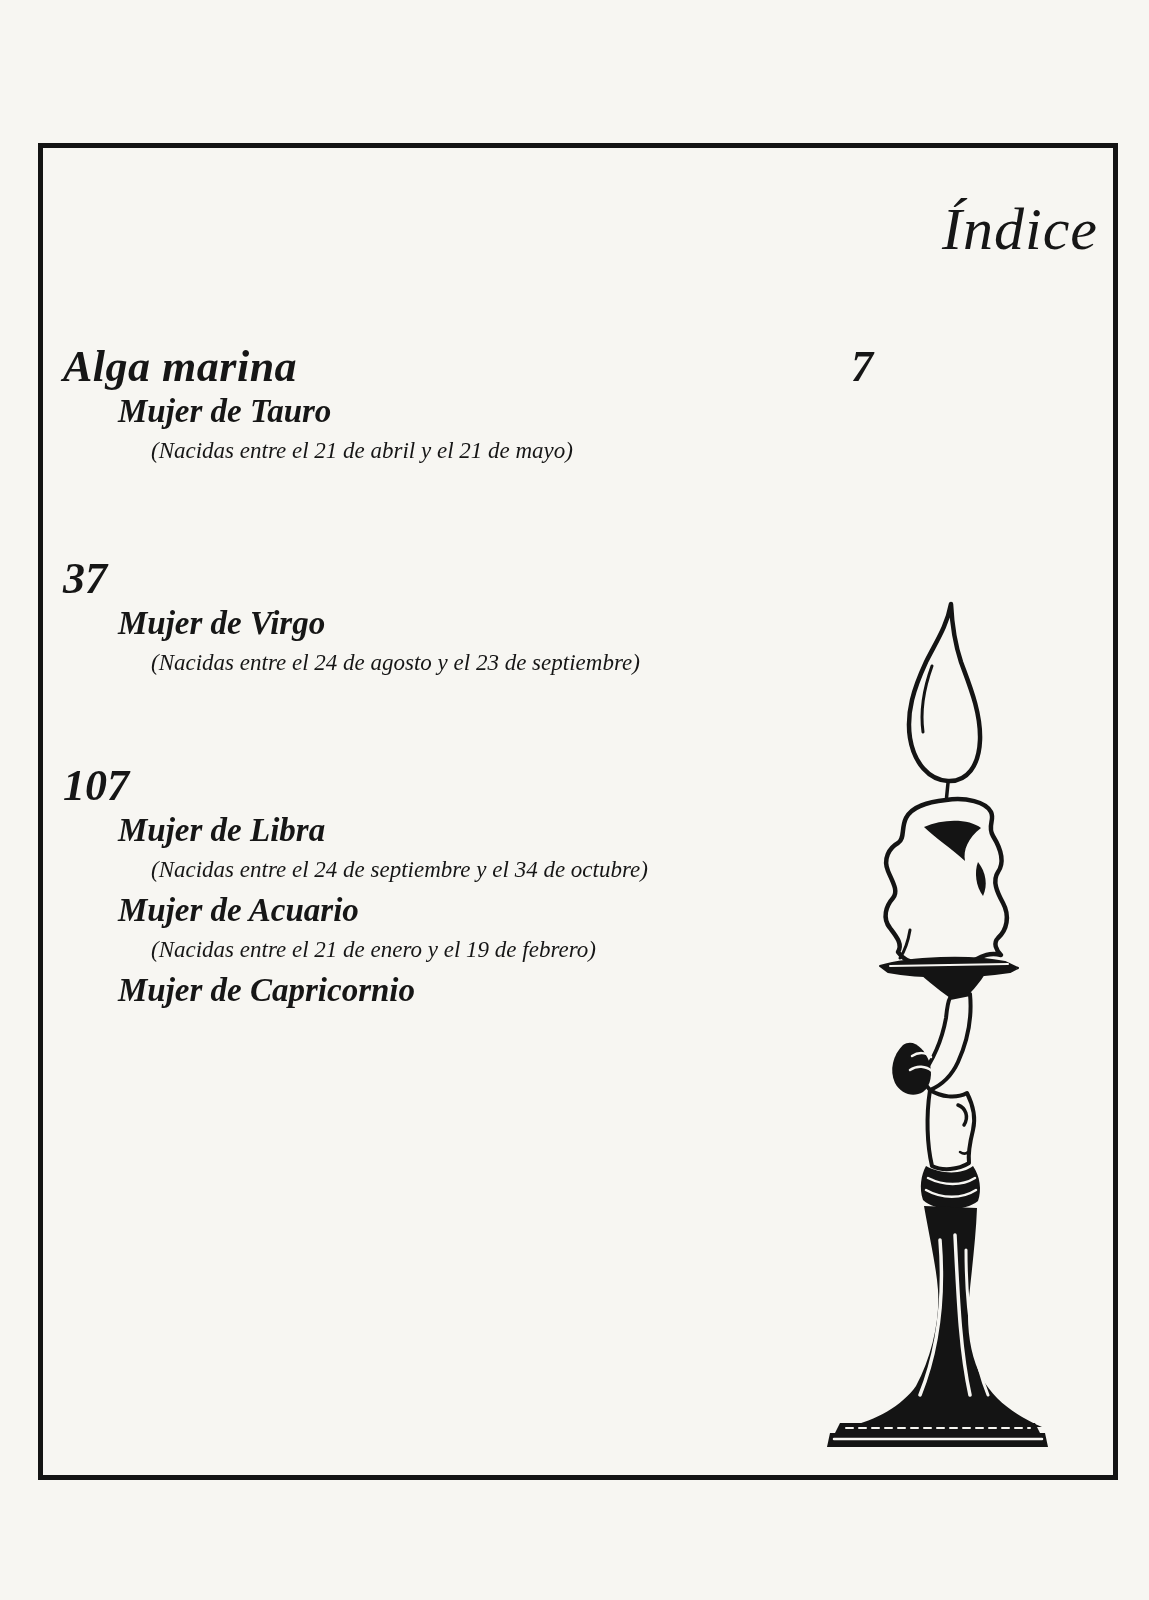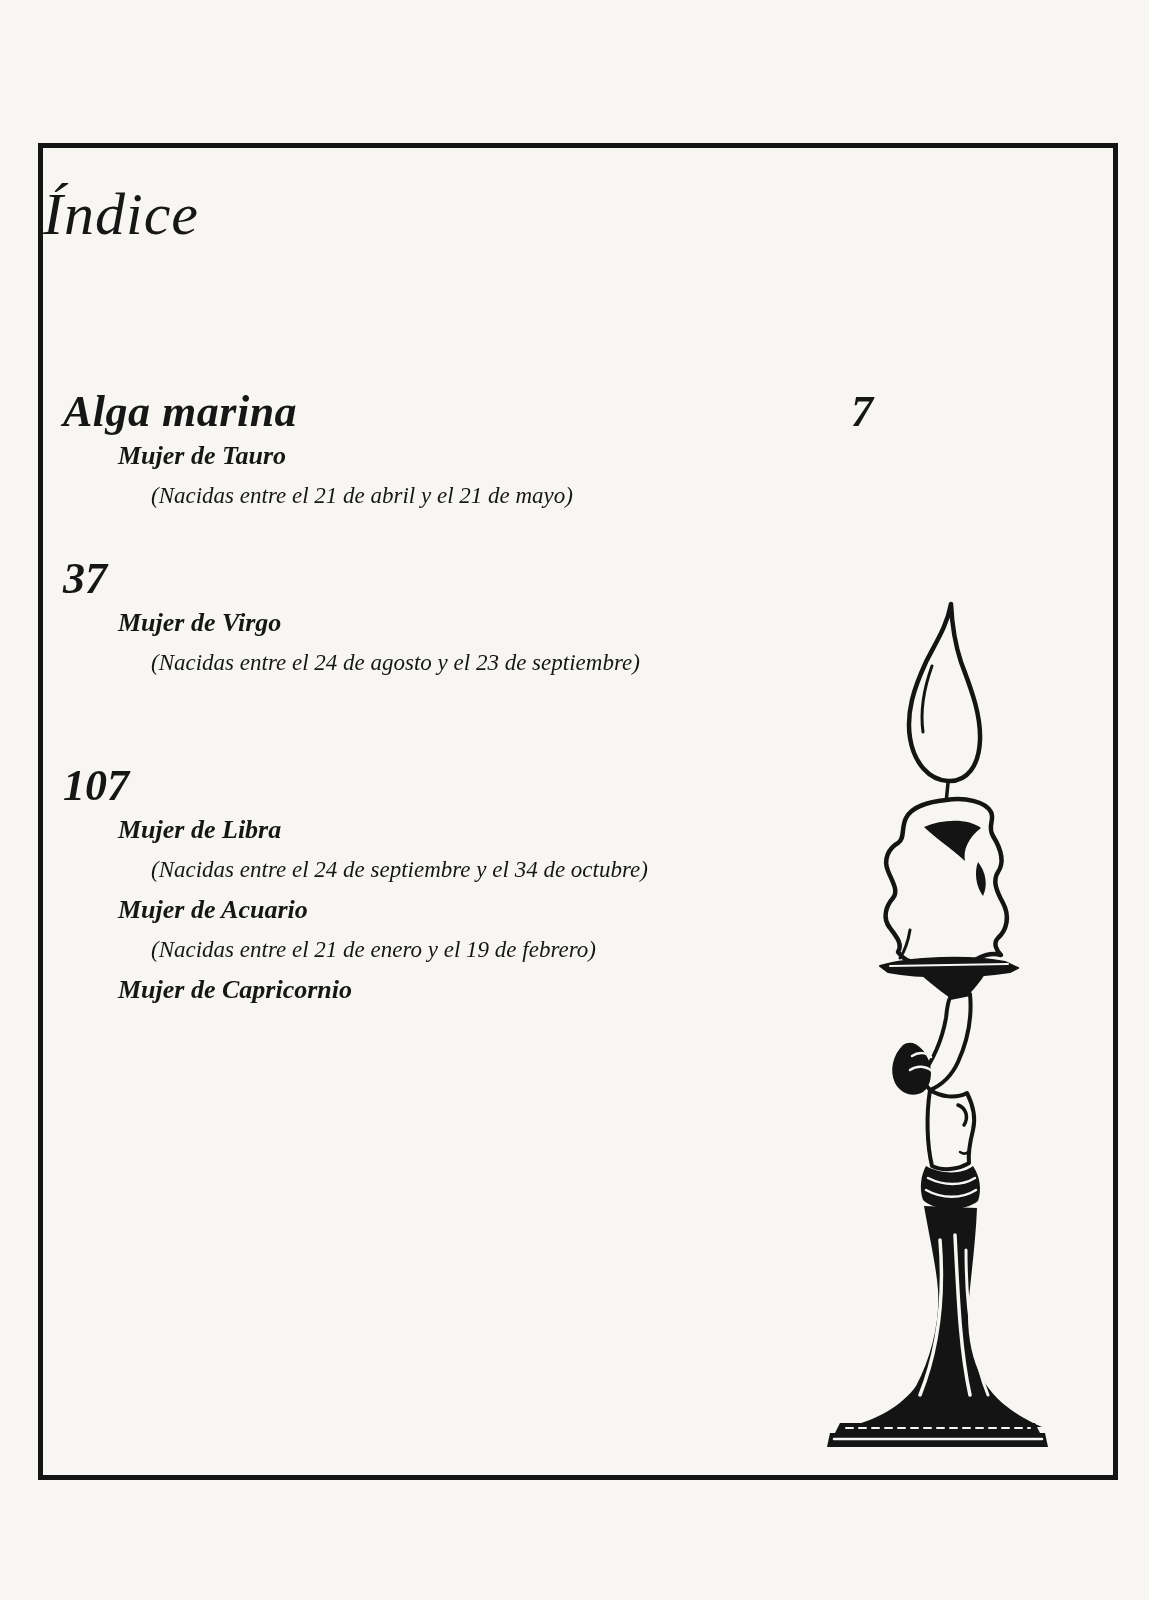--- a/index.html
+++ b/index.html
@@ -22,26 +22,26 @@
     border:5px solid #141414;
     box-sizing:border-box;
   }
   .frame-inner{
     position:absolute;
     left:0;top:0;right:0;bottom:0;
   }
   .index-title{
     position:absolute;
     left:0;right:0;top:32px;
-    text-align:left;
+    text-align:right;
     font-style:italic;
     font-weight:normal;
     font-size:60px;
     letter-spacing:1px;
-    margin:0;
+    margin:15px;
   }
   .toc-entry{
     position:absolute;
     left:20px;
     width:810px;
   }
   .entry-1{top:195px;}
   .entry-2{top:407px;}
   .entry-3{top:614px;}
   .toc-title-row{
@@ -49,31 +49,30 @@
     justify-content:space-between;
     align-items:baseline;
     line-height:48px;
   }
   .toc-title{
     font-style:italic;
     font-weight:bold;
     font-size:44px;
     letter-spacing:0.5px;
     white-space:nowrap;
-    margin-top:45px;
   }
   .toc-page-num{
     font-style:italic;
     font-weight:bold;
     font-size:44px;
   }
   .toc-sub{
     font-style:italic;
     font-weight:bold;
-    font-size:26px;
+    font-size:33px;
     line-height:40px;
     padding-left:55px;
     white-space:nowrap;
   }
   .toc-dates{
     font-style:italic;
     font-weight:normal;
     font-size:23px;
     line-height:40px;
     padding-left:88px;

